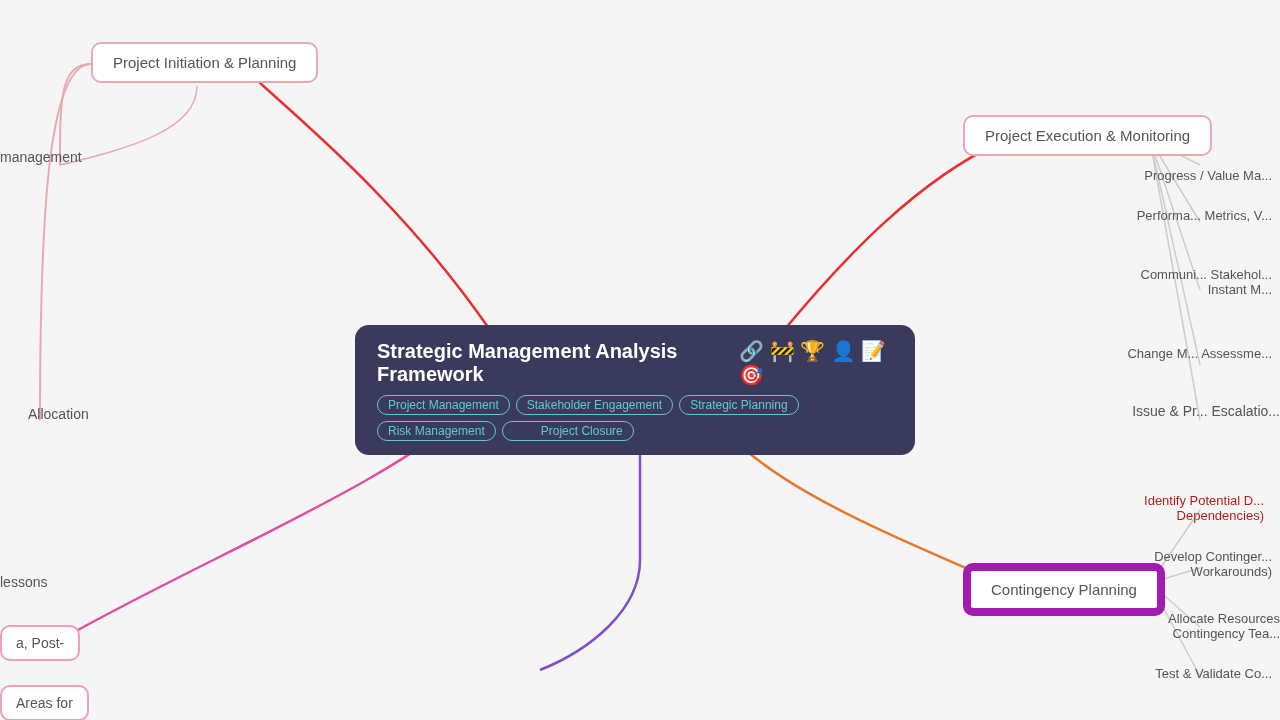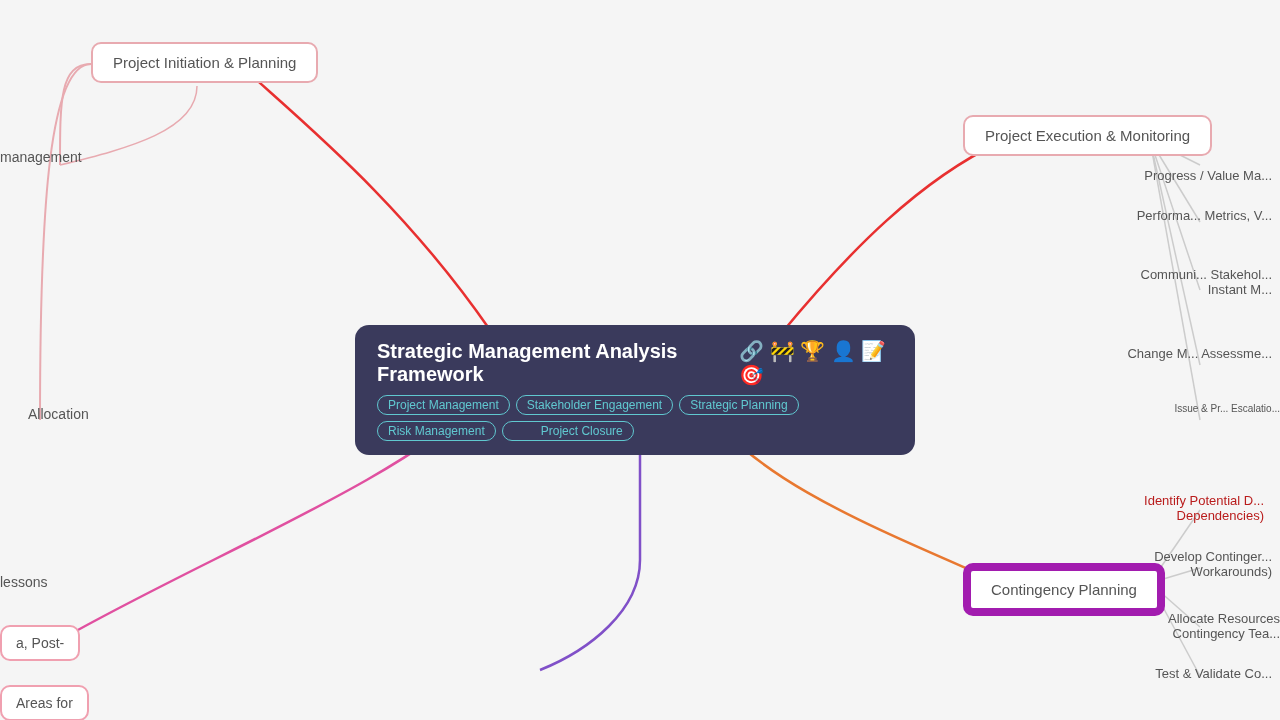--- a/index.html
+++ b/index.html
@@ -194,21 +194,21 @@
   </div>
   <div class="node" style="right:0;top:208px;text-align:right;padding-right:8px;font-size:13px;color:#555;max-width:160px;">
     <span>Performa... Metrics, V...</span>
   </div>
   <div class="node" style="right:0;top:267px;text-align:right;padding-right:8px;font-size:13px;color:#555;max-width:160px;">
     <span>Communi... Stakehol... Instant M...</span>
   </div>
   <div class="node" style="right:0;top:346px;text-align:right;padding-right:8px;font-size:13px;color:#555;max-width:160px;">
     <span>Change M... Assessme...</span>
   </div>
-  <div class="node" style="right:0;top:403px;text-align:right;padding-right:0;font-size:10px;color:#555;max-width:160px;">
+  <div class="node" style="right:0;top:403px;text-align:right;padding-right:0;font-size:14px;color:#555;max-width:160px;">
     <span>Issue &amp; Pr... Escalatio...</span>
   </div>
 
   <div class="node" style="right:0;top:493px;text-align:right;padding-right:16px;font-size:13px;color:#b91c1c;max-width:160px;">
     <span>Identify Potential D... Dependencies)</span>
   </div>
   <div class="node" style="right:0;top:549px;text-align:right;padding-right:8px;font-size:13px;color:#555;max-width:160px;">
     <span>Develop Continger... Workarounds)</span>
   </div>
   <div class="node" style="right:0;top:611px;text-align:right;padding-right:0;font-size:13px;color:#555;max-width:160px;">

